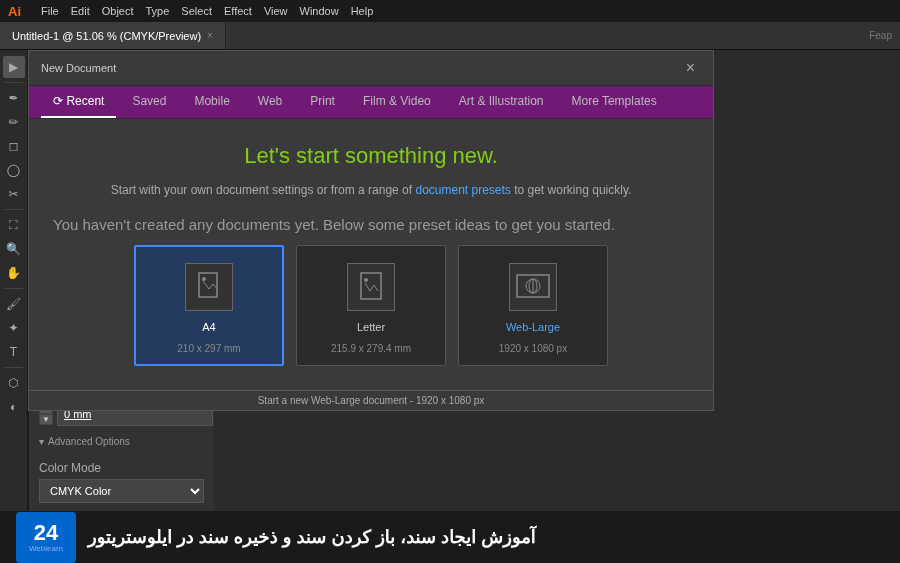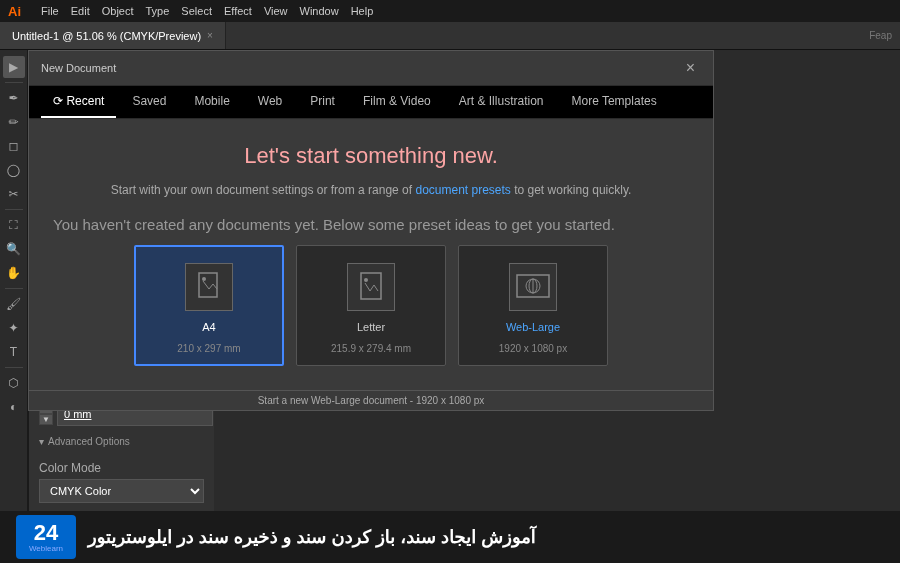--- a/index.html
+++ b/index.html
@@ -50,33 +50,33 @@
     }
 
     
     .dialog-header {
       background: #3a3a3a; padding: 6px 12px; font-size: 11px; color: #ccc;
       border-bottom: 1px solid #2a2a2a; display: flex; align-items: center; justify-content: space-between;
     }
 
     
     .nav-tabs {
-      display: flex; align-items: center; background: #000000;
+      display: flex; align-items: center; background: #701a75;
       border-bottom: 1px solid #2a2a2a; padding: 0 12px; gap: 4px;
     }
     .nav-tab {
       padding: 8px 12px; font-size: 12px; color: #bbb; cursor: pointer;
       border-bottom: 2px solid transparent; display: flex; align-items: center; gap: 4px;
     }
     .nav-tab.active { color: #fff; border-bottom: 2px solid #fff; }
 
     
     .dialog-body { padding: 24px; display: flex; flex-direction: column; align-items: center; }
 
-    .hero-text { font-size: 22px; color: #fca5a5; font-weight: 300; margin-bottom: 12px; text-align: center; }
+    .hero-text { font-size: 22px; color: #84cc16; font-weight: 300; margin-bottom: 12px; text-align: center; }
     .hero-sub { font-size: 12px; color: #aaa; text-align: center; line-height: 1.6; }
     .hero-sub .link { color: #4da6ff; }
 
     .hint-text { font-size: 15px; color: #999; margin: 16px 0 12px 0; align-self: flex-start; width: 100%; }
 
     
     .template-cards { display: flex; gap: 12px; width: 100%; justify-content: center; }
     .template-card {
       width: 150px; min-height: 120px; background: #2a2a2a; border: 1px solid #555;
       display: flex; flex-direction: column; align-items: center; justify-content: center;
@@ -130,21 +130,21 @@
       width: 100%; background: #444; border: 1px solid #555; color: #fff; font-size: 11px;
       padding: 3px 6px; height: 24px; outline: none; cursor: pointer;
     }
 
     
     .bottom-strip {
       position: absolute; bottom: 0; left: 0; right: 0; height: 52px;
       background: #1a1a1a; display: flex; align-items: center; padding: 0 16px;
       z-index: 20;
     }
-    .bottom-logo { width: 60px; height: 44px; background: #0066cc; border-radius: 4px; display: flex; flex-direction: column; align-items: center; justify-content: center; margin-right: 12px; }
+    .bottom-logo { width: 60px; height: 51px; background: #0066cc; border-radius: 4px; display: flex; flex-direction: column; align-items: center; justify-content: center; margin-right: 12px; }
     .bottom-logo .num { font-size: 22px; color: #fff; font-weight: bold; line-height: 1; }
     .bottom-logo .sub { font-size: 8px; color: #88aaff; }
     .bottom-text { font-size: 18px; color: #fff; font-weight: bold; direction: rtl; }
 
     .close-btn { background: none; border: none; color: #aaa; font-size: 16px; cursor: pointer; padding: 2px 6px; }
 
     
     .spin-group { display: flex; flex-direction: column; align-items: center; }
     .spin-group button { width: 14px; height: 11px; background: #555; border: 1px solid #444; color: #ccc; font-size: 8px; cursor: pointer; display: flex; align-items: center; justify-content: center; padding: 0; }
 

